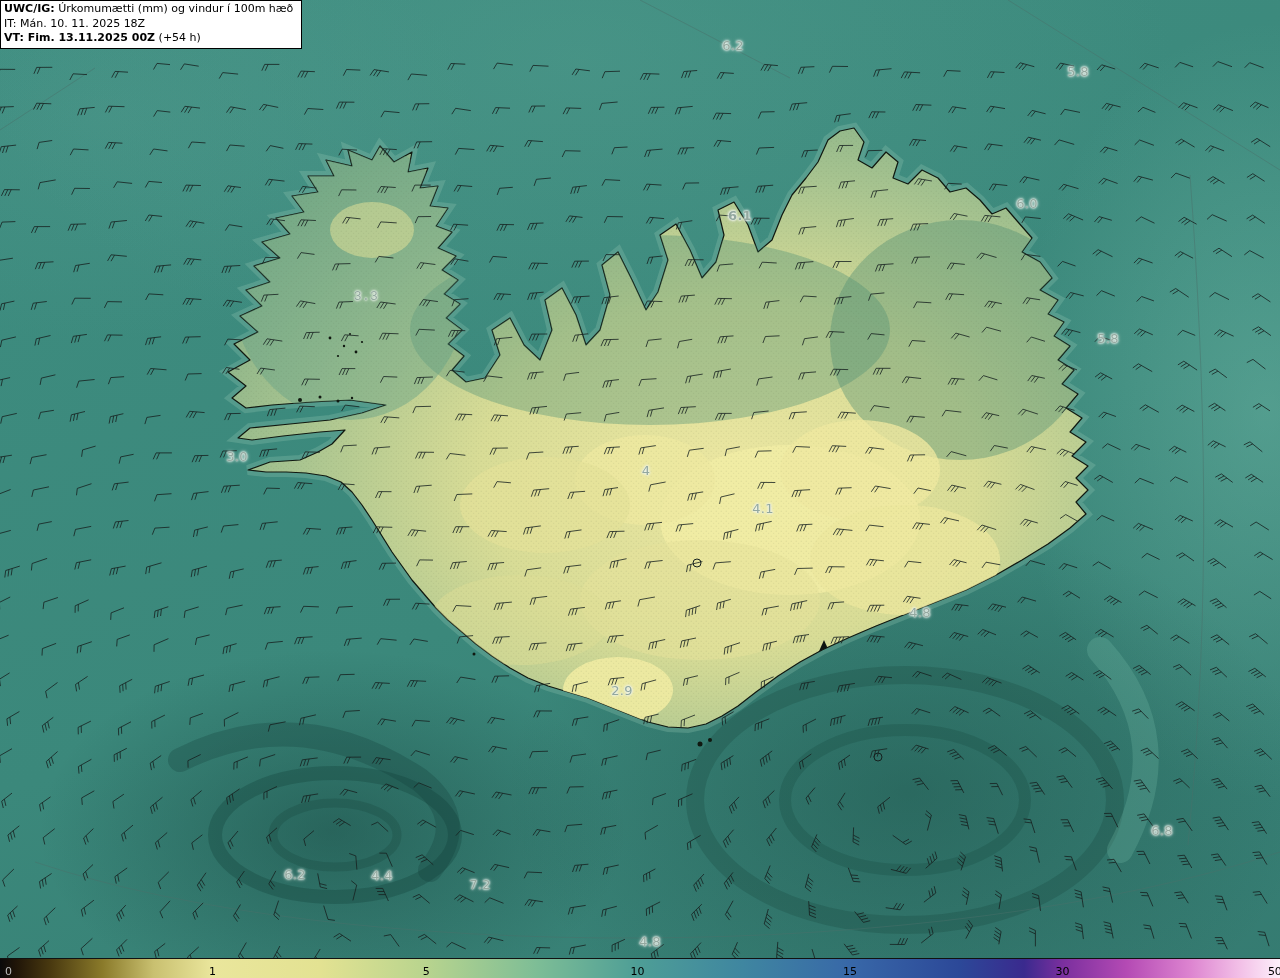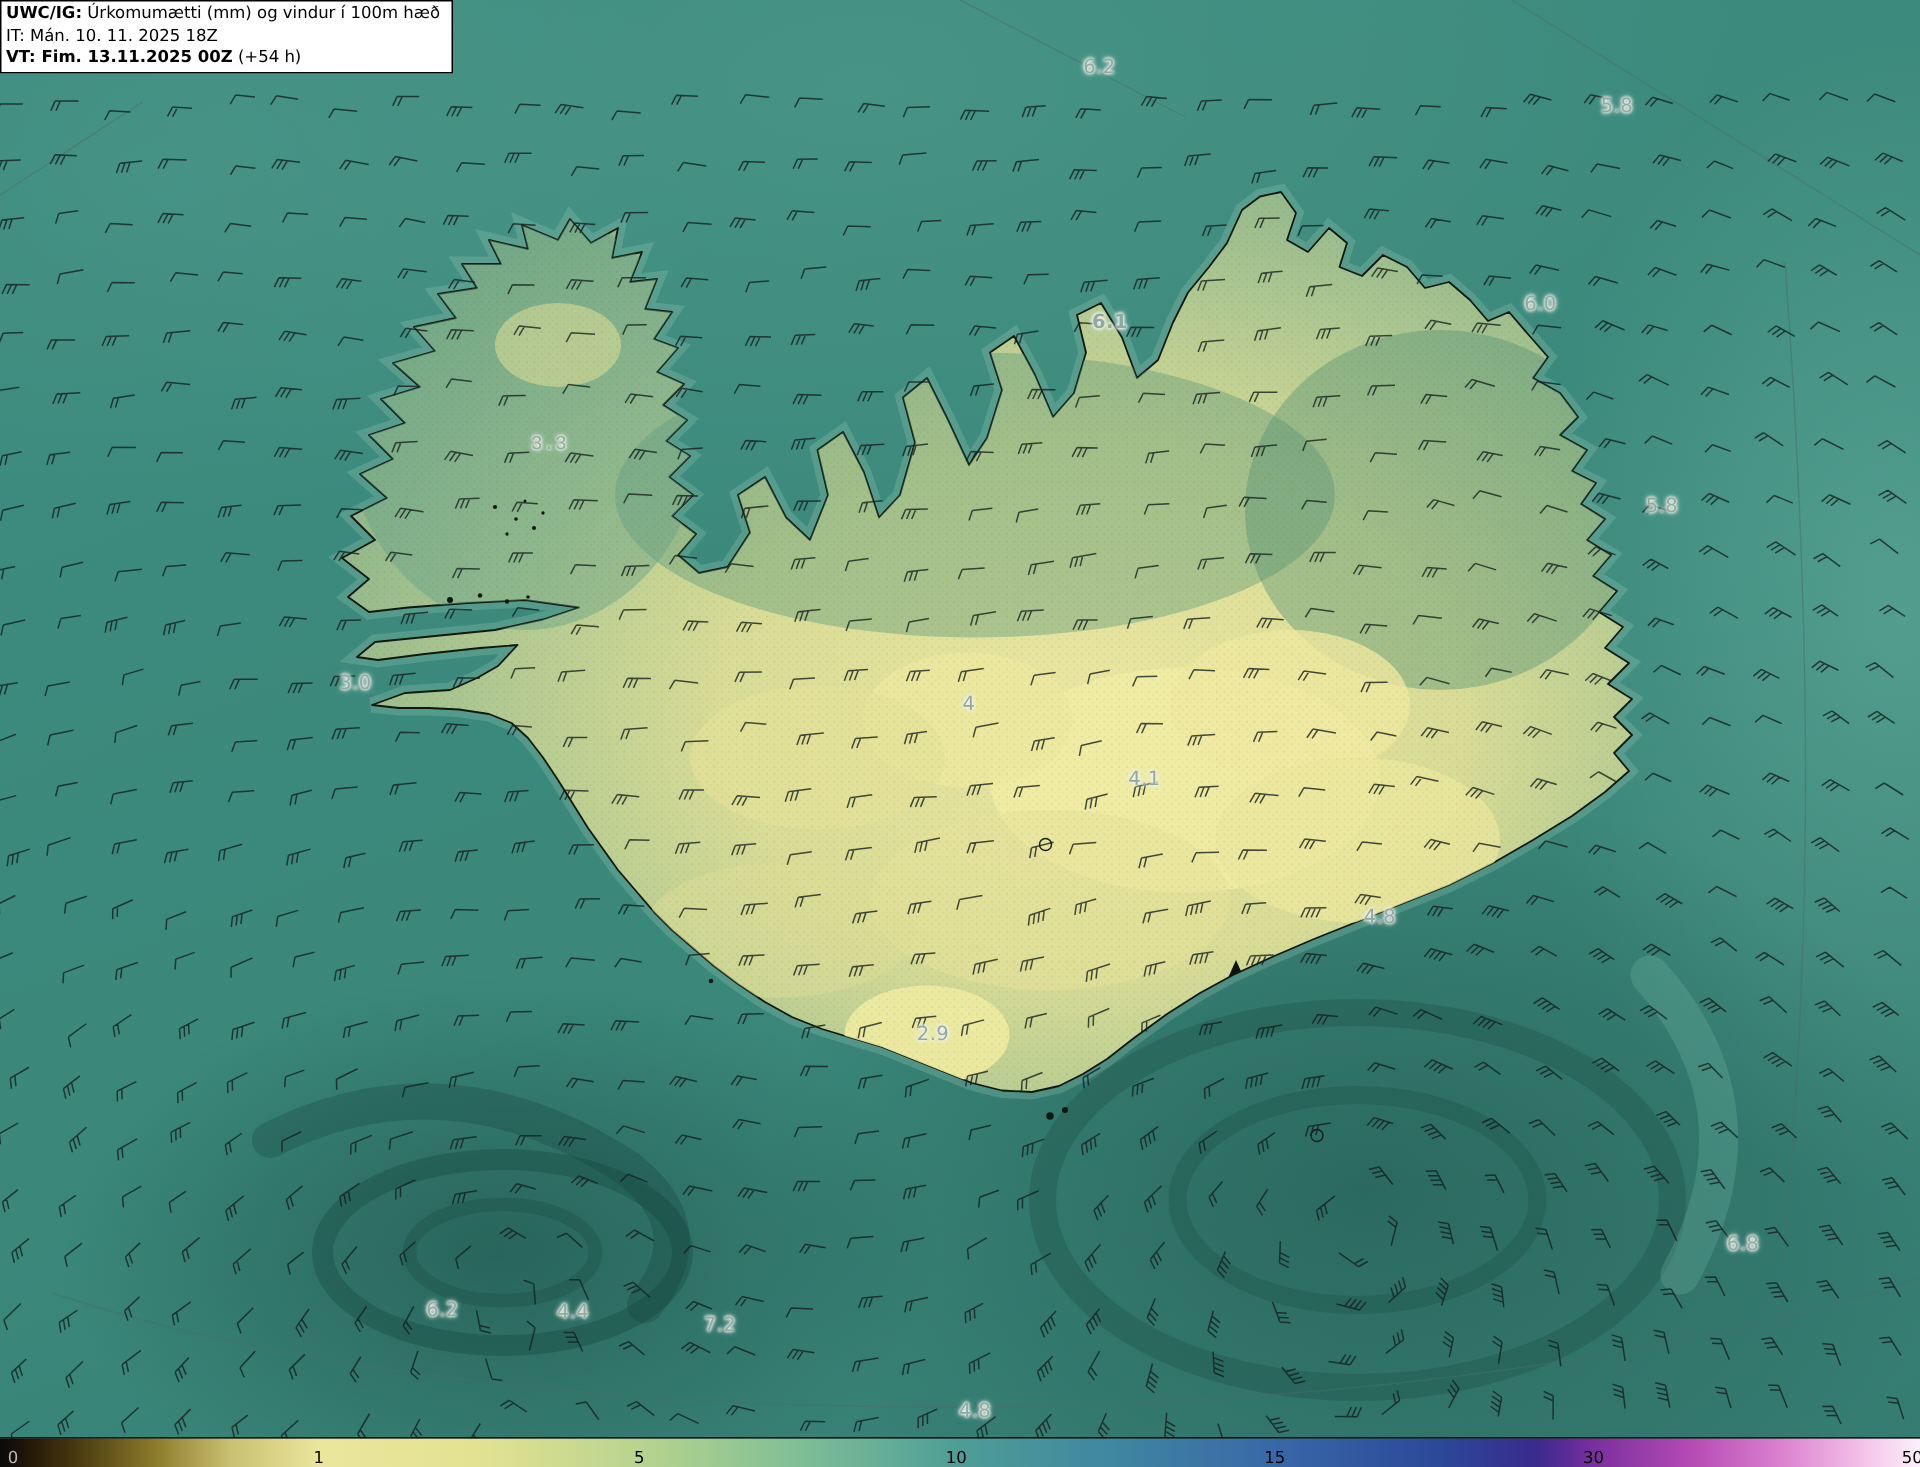--- a/index.html
+++ b/index.html
@@ -122,21 +122,21 @@
 
   <div id="contour-labels">
       <span class="contour-label" style="left: 733px; top: 45px;">6.2</span>
       <span class="contour-label" style="left: 1078px; top: 71px;">5.8</span>
       <span class="contour-label" style="left: 740px; top: 215px; font-weight: bold;">6.1</span>
       <span class="contour-label" style="left: 983px; top: 203px; margin-left: 44px;">6.0</span>
       <span class="contour-label" style="left: 366px; top: 296px; font-family: Liberation Mono, monospace;">3.3</span>
       <span class="contour-label" style="left: 1108px; top: 338px;">5.8</span>
       <span class="contour-label" style="left: 237px; top: 456px;">3.0</span>
       <span class="contour-label" style="left: 646px; top: 470px;">4</span>
-      <span class="contour-label" style="left: 763px; top: 508px; margin-top: 12px;">4.1</span>
+      <span class="contour-label" style="left: 763px; top: 508px;">4.1</span>
       <span class="contour-label" style="left: 920px; top: 612px;">4.8</span>
       <span class="contour-label" style="left: 622px; top: 690px;">2.9</span>
       <span class="contour-label" style="left: 1162px; top: 830px;">6.8</span>
       <span class="contour-label" style="left: 295px; top: 874px;">6.2</span>
       <span class="contour-label" style="left: 382px; top: 875px; text-align: center;">4.4</span>
       <span class="contour-label" style="left: 480px; top: 884px;">7.2</span>
       <span class="contour-label" style="left: 650px; top: 941px;">4.8</span>
     </div>
 
   <div class="header-box">

